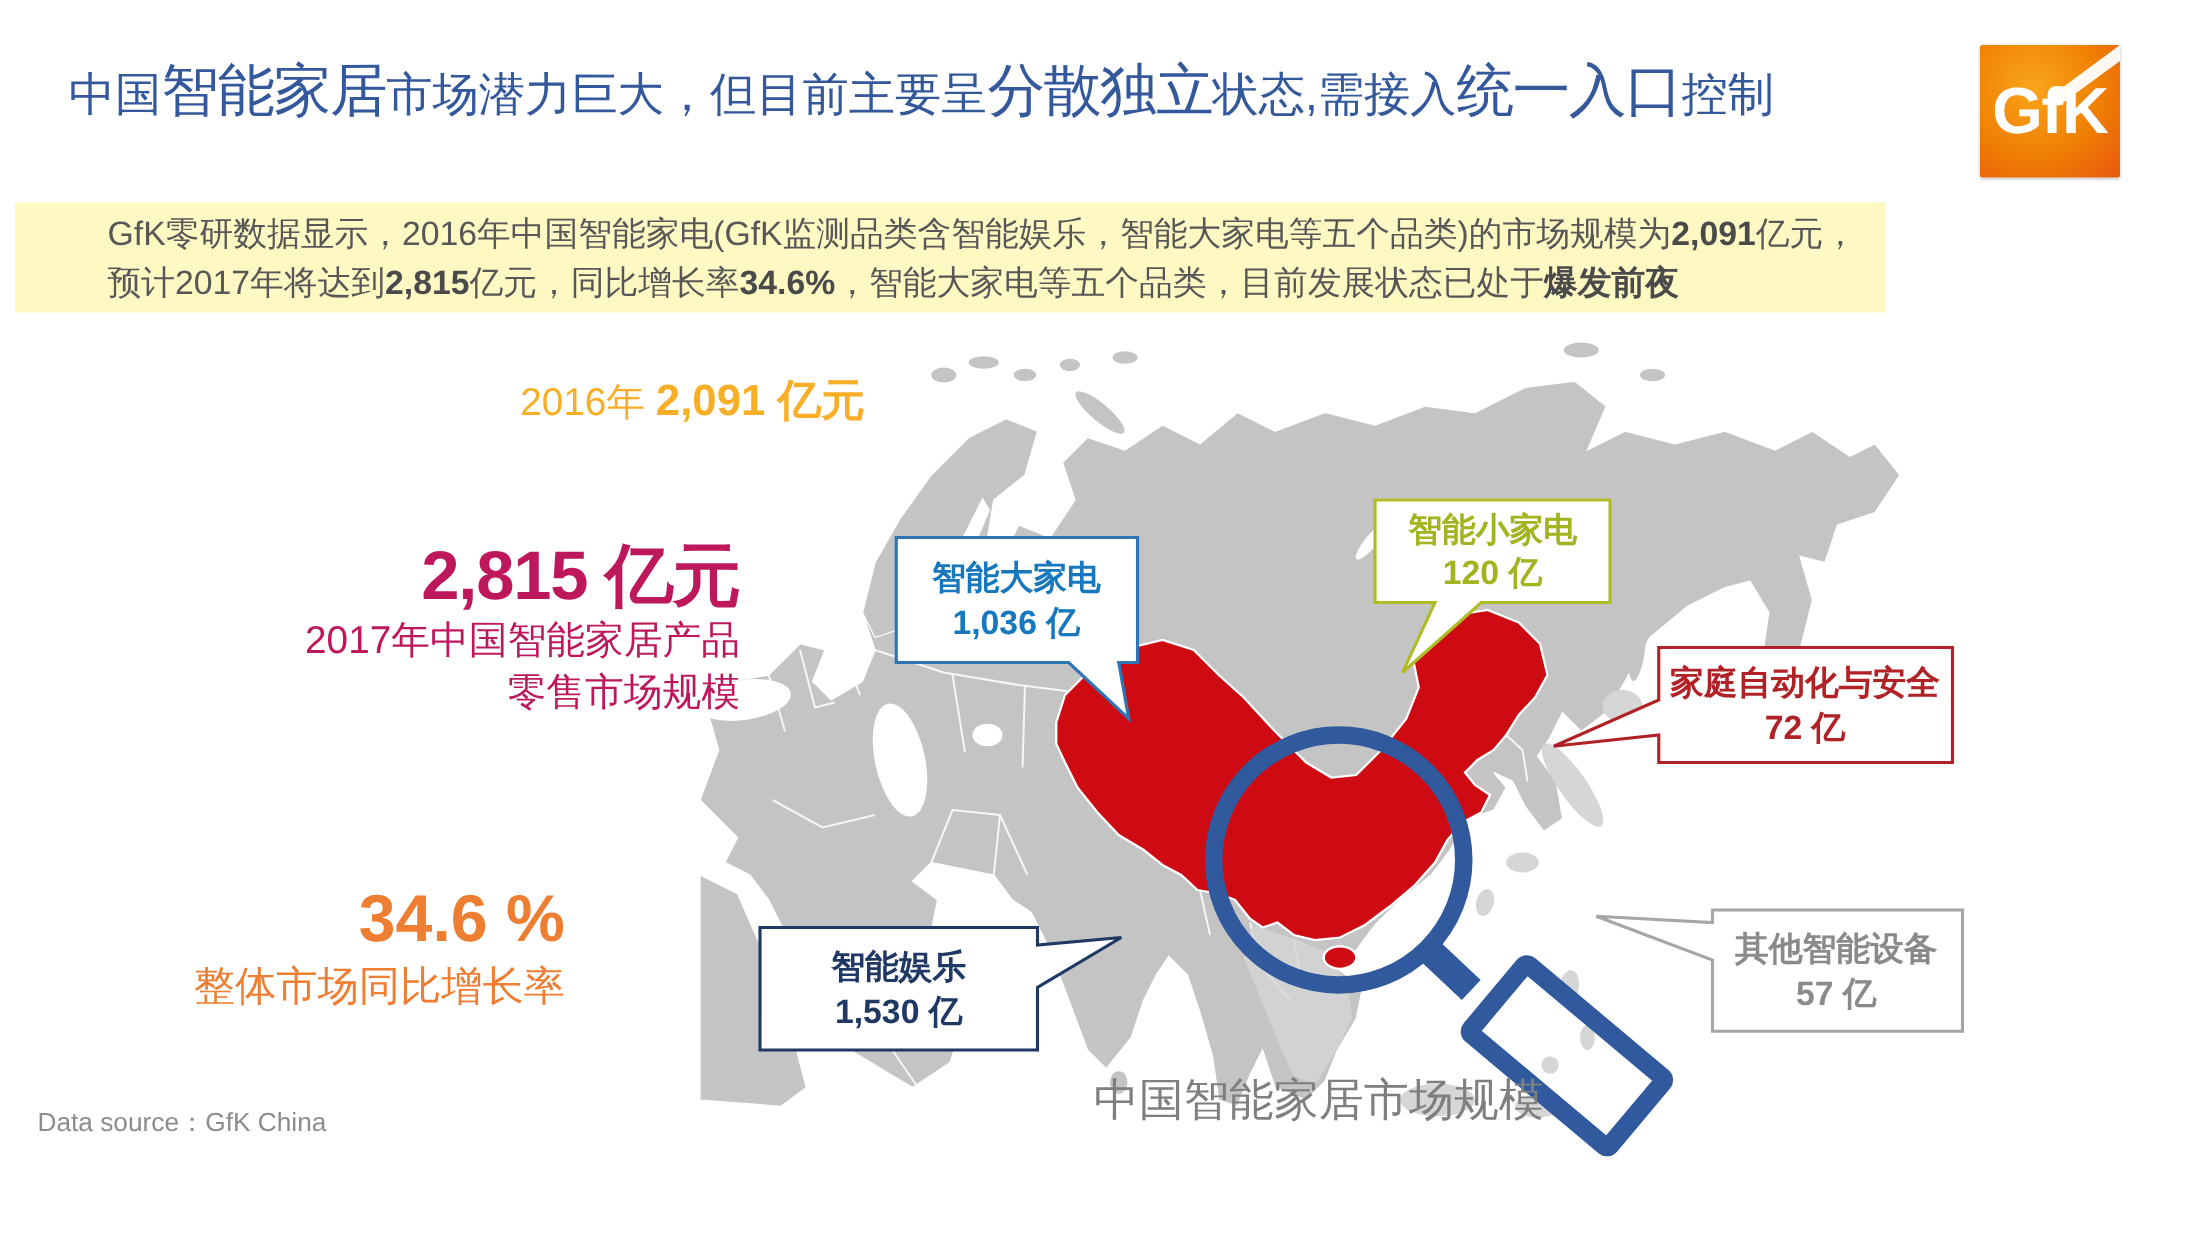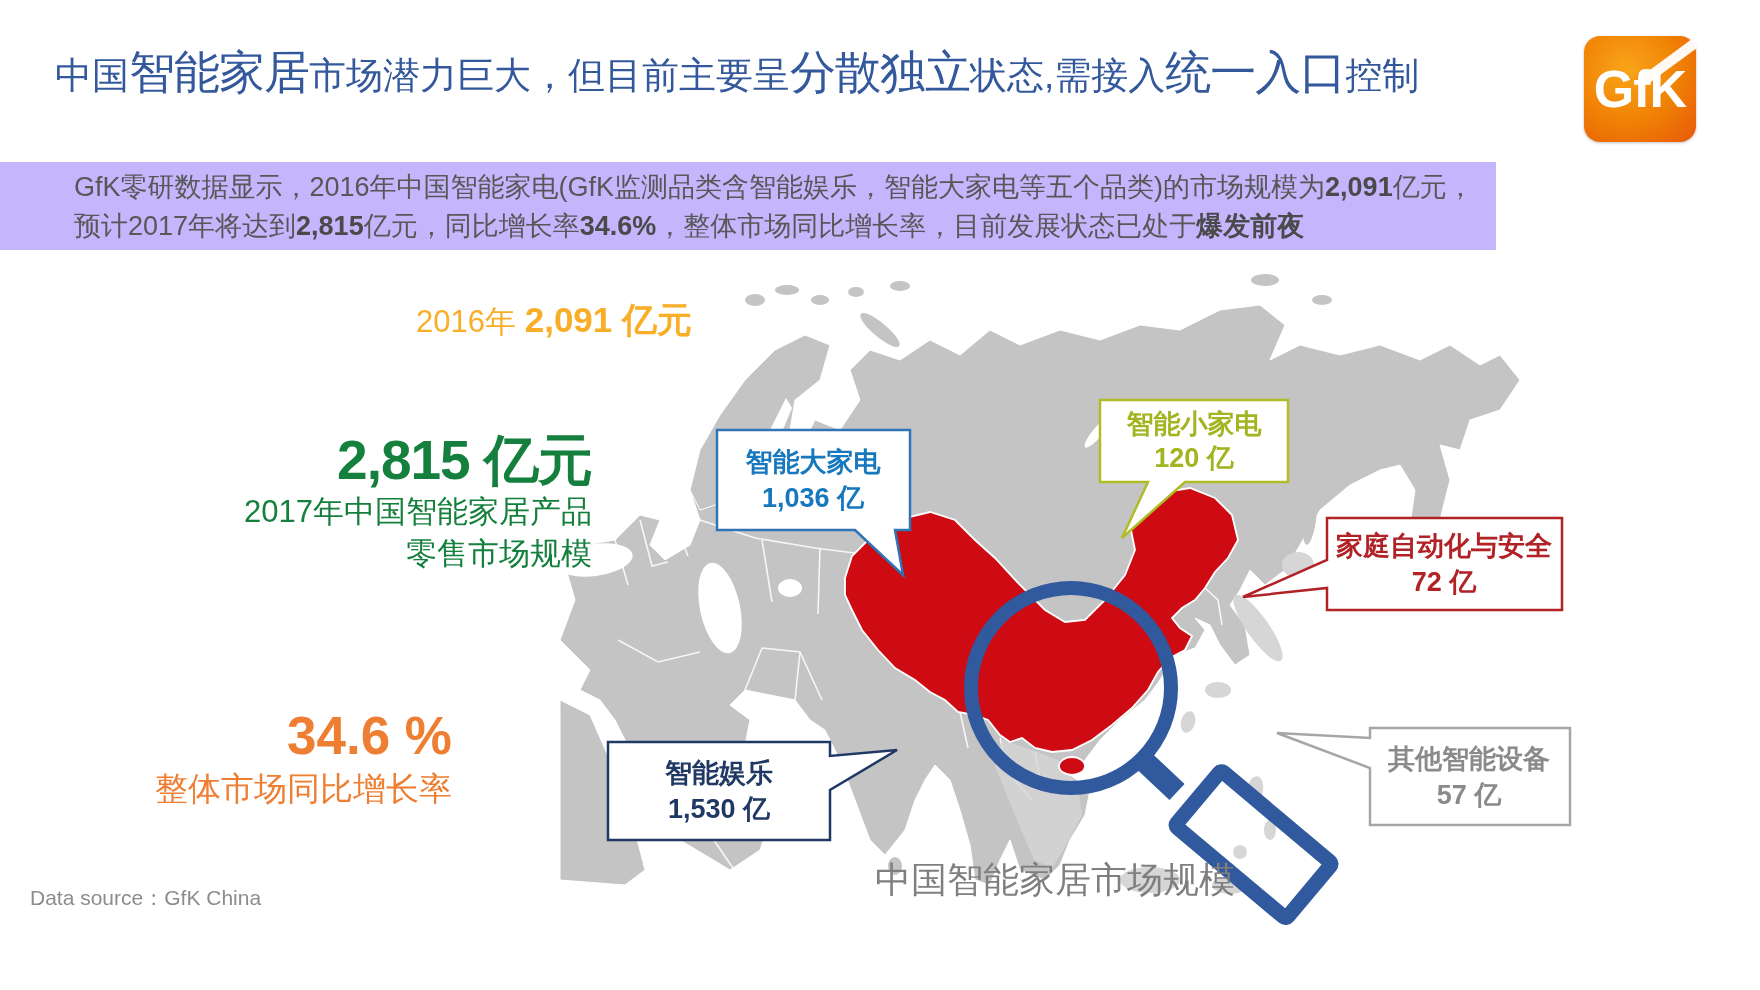--- a/index.html
+++ b/index.html
@@ -12,48 +12,48 @@
   .title{
     position:absolute;left:55px;top:38px;width:1500px;height:100px;
     font-size:0;white-space:nowrap;color:#33589B;line-height:100px;
   }
   .title span{line-height:1;}
   .t-sm{font-size:37px;font-weight:500;}
   .t-lg{font-size:46px;font-weight:500;letter-spacing:-1px;}
   
   .logo{
     position:absolute;left:1584px;top:36px;width:112px;height:106px;
-    border-radius:16px;
+    border-radius:2px;
     background:radial-gradient(circle at 38% 32%, #F9A51A 0%, #F08104 52%, #E8580C 100%);
     box-shadow:0 1px 3px rgba(0,0,0,.25);
   }
   .logo svg{position:absolute;left:0;top:0;width:100%;height:100%;}
   .logo-text{
     position:absolute;left:0;top:0;width:100%;height:100%;
     display:flex;align-items:center;justify-content:center;
     color:#ffffff;font-size:52px;font-weight:bold;letter-spacing:-1px;
   }
   
   .banner{
-    position:absolute;left:0;top:162px;width:1496px;height:88px;
-    background:#c4b5fd;color:#575757;
+    position:absolute;left:12px;top:162px;width:1496px;height:88px;
+    background:#fef9c3;color:#575757;
   }
   .banner p{margin:0;padding:0 0 0 74px;font-size:27px;line-height:39px;}
   .banner p:first-child{padding-top:6px;}
   .banner .b{font-weight:bold;color:#4a4a4a;}
   
   .stat2016{
     position:absolute;left:292px;top:297px;width:400px;text-align:right;
     font-size:0;color:#F8AE27;white-space:nowrap;
   }
   .stat2016 .yr{font-size:31px;}
   .stat2016 .val{font-size:35px;font-weight:bold;}
   .stat2017{
     position:absolute;left:120px;top:430px;width:472px;text-align:right;
-    color:#15803d;z-index:5;
+    color:#be185d;z-index:5;
   }
   .stat2017 .big{font-size:55px;font-weight:bold;line-height:1.1;letter-spacing:-1px;}
   .stat2017 .desc{font-size:31px;line-height:42px;}
   .growth{
     position:absolute;left:120px;top:706px;width:332px;text-align:right;
     color:#EE7E32;z-index:5;
   }
   .growth .val{font-size:53px;font-weight:bold;line-height:1.15;}
   .growth .lbl{font-size:33px;line-height:44px;}
   
@@ -88,21 +88,21 @@
 
 <div class="logo">
   <svg viewBox="0 0 100 100" preserveAspectRatio="none">
       <polygon points="100,0 100,12 56,46 50,39" fill="#ffffff" opacity="0.95"></polygon>
     </svg>
   <span class="logo-text">GfK</span>
 </div>
 
 <div class="banner">
   <p><span>GfK零研数据显示，2016年中国智能家电(GfK监测品类含智能娱乐，智能大家电等五个品类)的市场规模为</span><span class="b">2,091</span><span>亿元，</span></p>
-  <p><span>预计2017年将达到</span><span class="b">2,815</span><span>亿元，同比增长率</span><span class="b">34.6%</span><span>，整体市场同比增长率，目前发展状态已处于</span><span class="b">爆发前夜</span></p>
+  <p><span>预计2017年将达到</span><span class="b">2,815</span><span>亿元，同比增长率</span><span class="b">34.6%</span><span>，智能大家电等五个品类，目前发展状态已处于</span><span class="b">爆发前夜</span></p>
 </div>
 
 <div class="stat2016">
   <span class="yr">2016年 </span><span class="val">2,091 亿元</span>
 </div>
 
 <div class="stat2017">
   <div class="big">2,815 亿元</div>
   <div class="desc">2017年中国智能家居产品</div>
   <div class="desc">零售市场规模</div>

